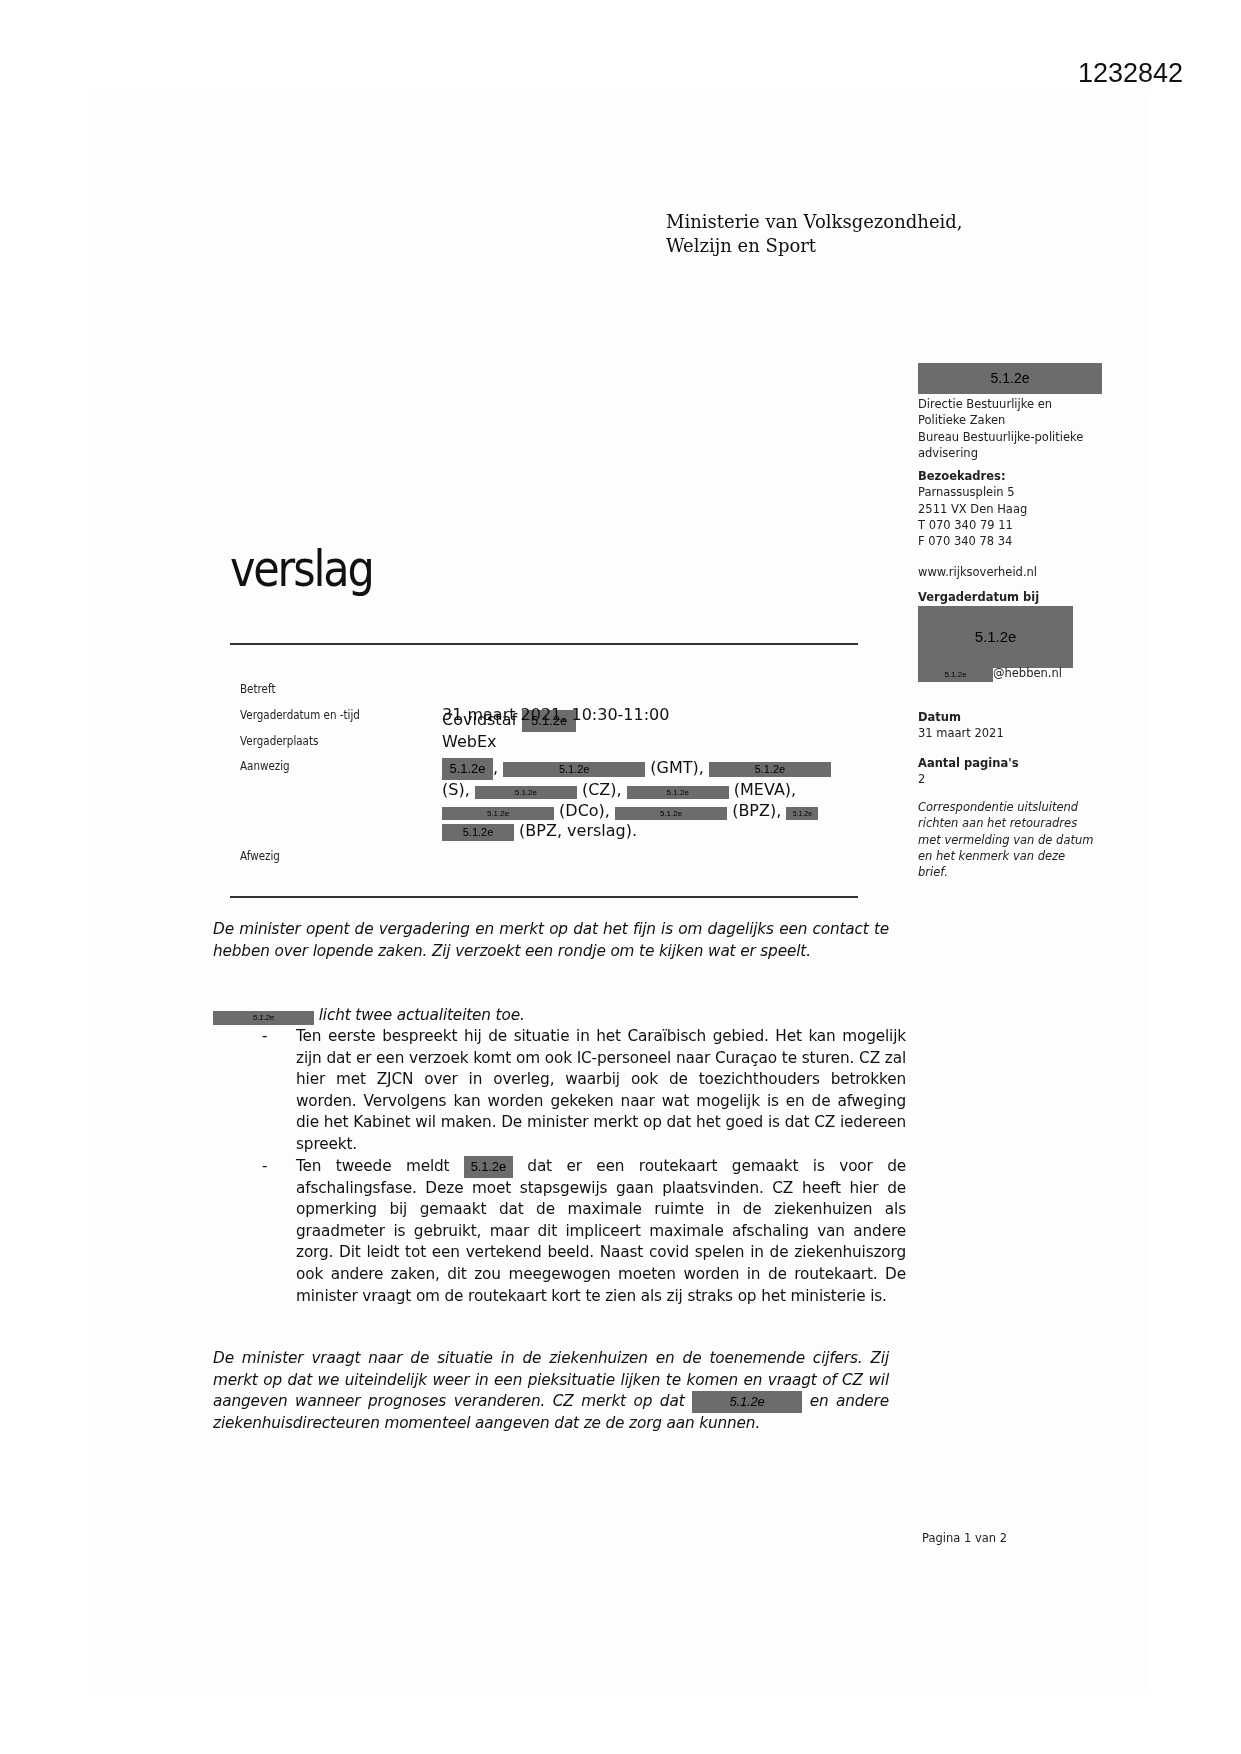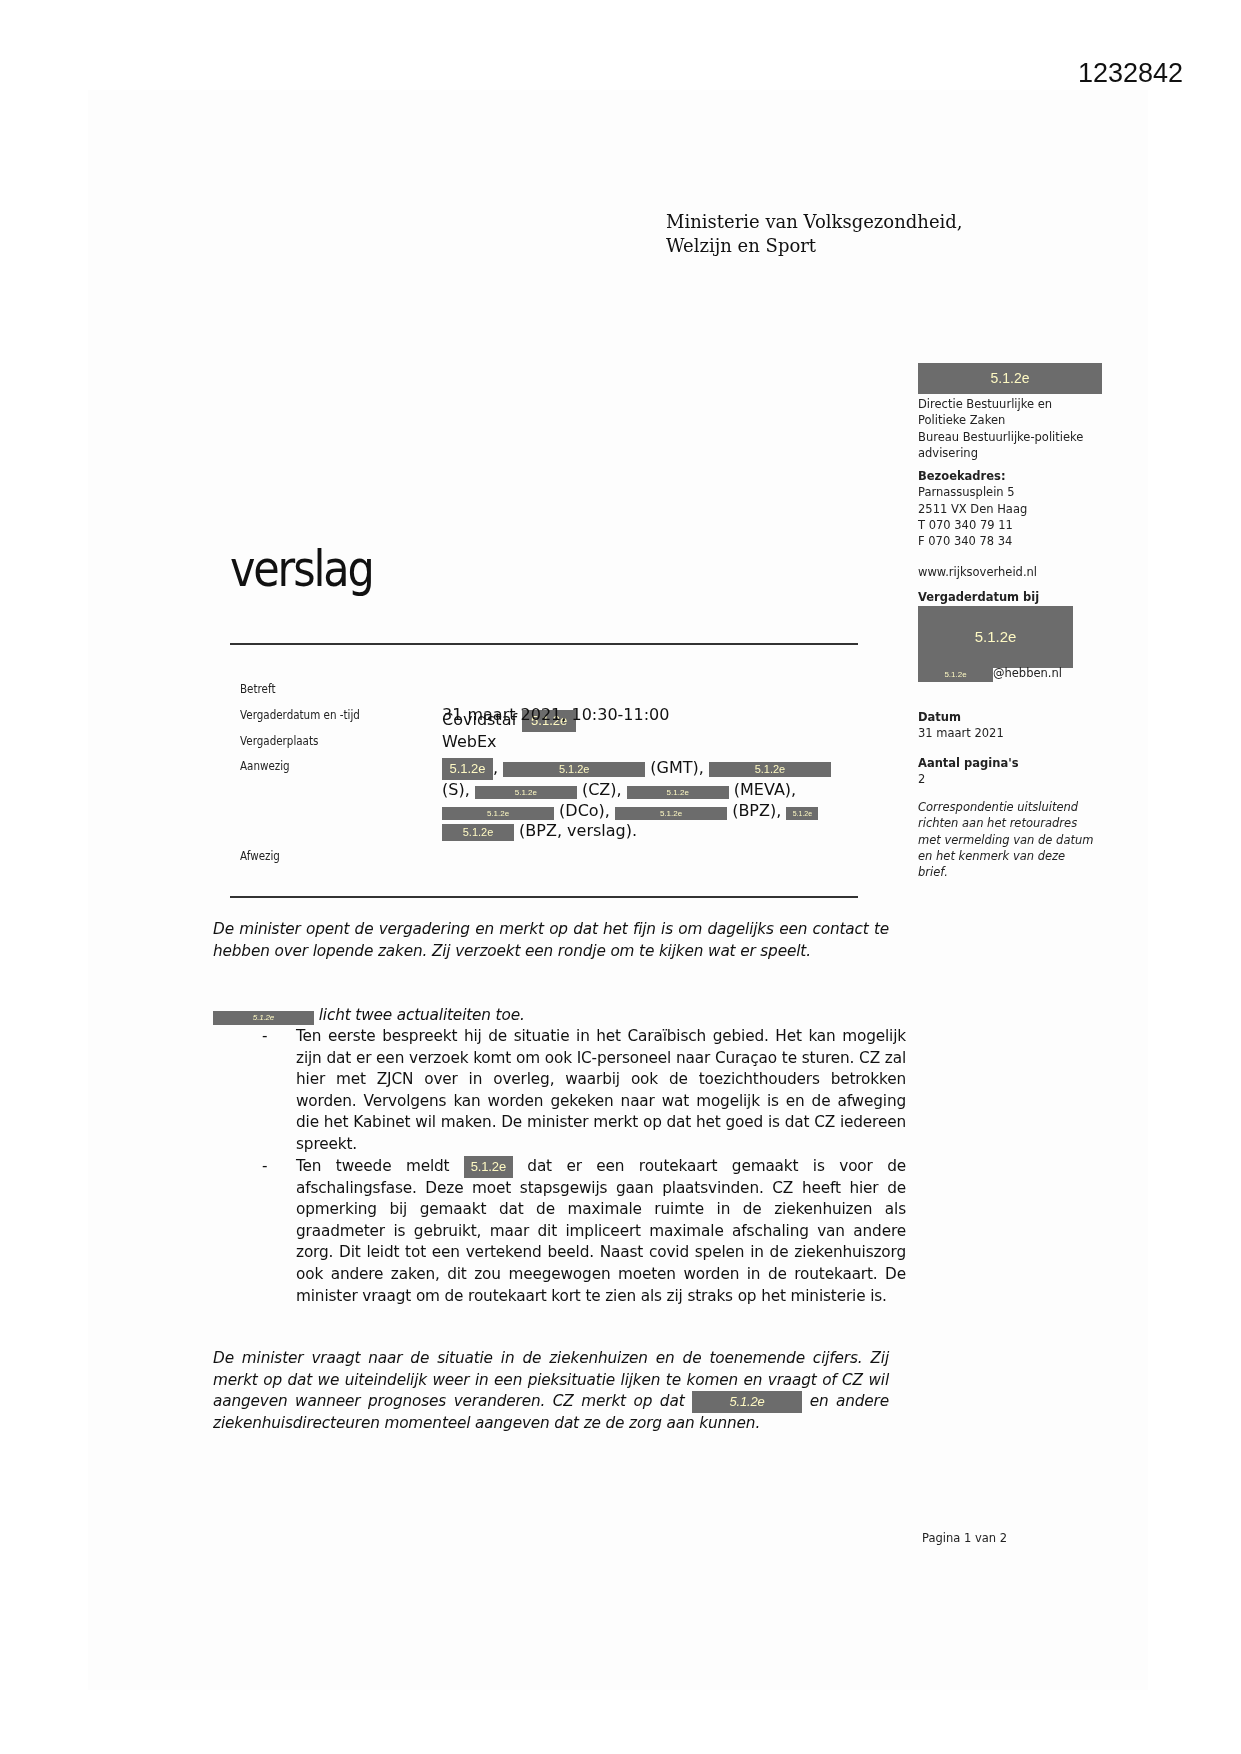--- a/index.html
+++ b/index.html
@@ -15,21 +15,21 @@
   .doc-number {
     position: absolute; left: 1078px; top: 58px;
     font-family: "Liberation Sans", sans-serif; font-size: 27px; color: #111;
   }
   .logo {
     position: absolute; left: 666px; top: 210px;
     font-family: "DejaVu Serif", serif; font-size: 18px; line-height: 24px; color: #111;
   }
   .logo div { white-space: nowrap; }
   .redact {
-    display: inline-block; background: #6c6c6c; color: #fef9c3;
+    display: inline-block; background: #6c6c6c; color: #000000;
     font-family: "Liberation Sans", sans-serif; text-align: center;
     vertical-align: baseline; white-space: nowrap;
   }
 
   
   .sidebar { position: absolute; left: 918px; top: 363px; width: 210px;
     font-family: "DejaVu Sans", sans-serif; font-size: 11.5px; line-height: 16.3px; color: #222; }
   .sb-label { font-weight: bold; }
   .sb-italic { font-style: italic; }
 

